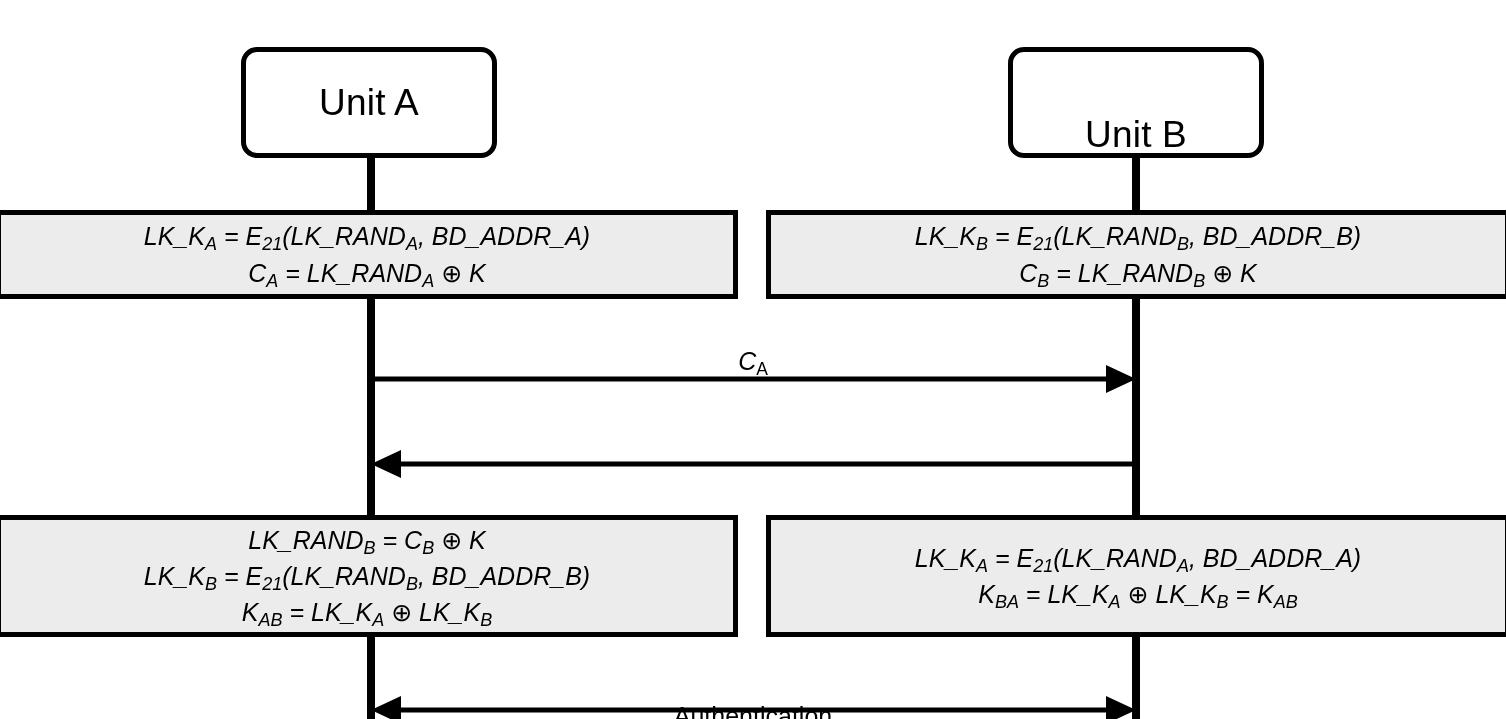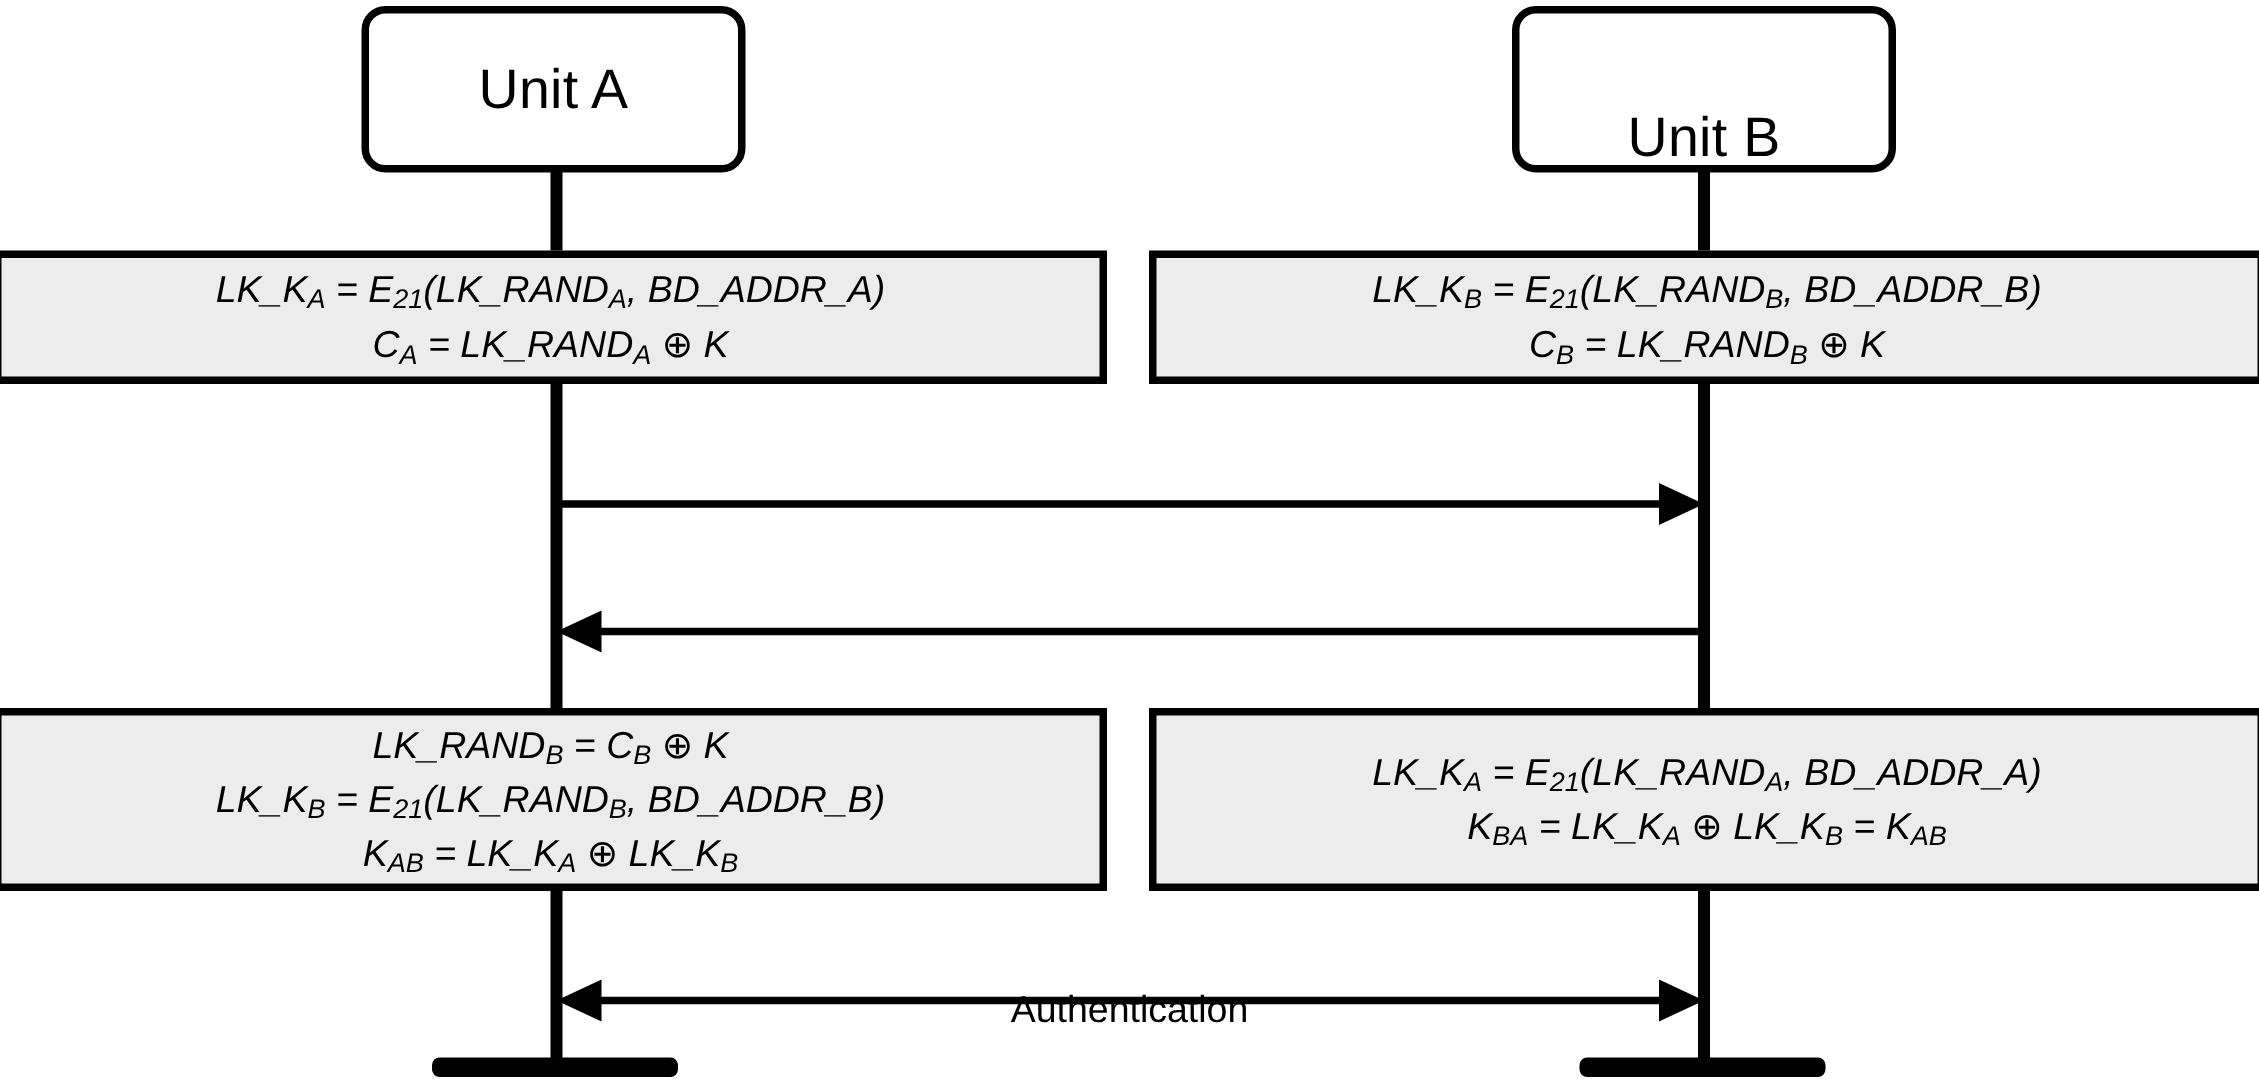--- a/index.html
+++ b/index.html
@@ -12,20 +12,21 @@
     font-family: "Liberation Sans", sans-serif;
     width: 1506px;
     height: 719px;
     overflow: hidden;
   }
   #diagram-root {
     position: relative;
     width: 1506px;
     height: 663px;
     background: #ffffff;
+    margin-top: 43px;
   }
   svg.layer {
     position: absolute;
     left: 0;
     top: 0;
     width: 1506px;
     height: 719px;
   }
   
   .unit-box {
@@ -154,17 +155,18 @@
       <div class="op-line"><span>LK_RAND</span><sub>B</sub><span> = C</span><sub>B</sub><span> </span><span class="up">⊕</span><span> K</span></div>
       <div class="op-line"><span>LK_K</span><sub>B</sub><span> = </span><span>E</span><sub>21</sub><span>(LK_RAND</span><sub>B</sub><span>, BD_ADDR_B)</span></div>
       <div class="op-line"><span>K</span><sub>AB</sub><span> = LK_K</span><sub>A</sub><span> </span><span class="up">⊕</span><span> LK_K</span><sub>B</sub></div>
     </div>
 
   <div class="op-box" style="left:766px; top:472px; width:744px; height:122px;">
       <div class="op-line"><span>LK_K</span><sub>A</sub><span> = </span><span>E</span><sub>21</sub><span>(LK_RAND</span><sub>A</sub><span>, BD_ADDR_A)</span></div>
       <div class="op-line"><span>K</span><sub>BA</sub><span> = LK_K</span><sub>A</sub><span> </span><span class="up">⊕</span><span> LK_K</span><sub>B</sub><span> = K</span><sub>AB</sub></div>
     </div>
 
+  <div class="msg-label italic-var" style="left:0; top:306px; width:1506px; text-align:center;"><span>C</span><sub>A</sub></div>
 
 
   <div class="msg-label plain" style="left:0; top:661px; width:1506px; text-align:center;"><span>Authentication</span></div>
 
 </div>
 
 </body></html>

